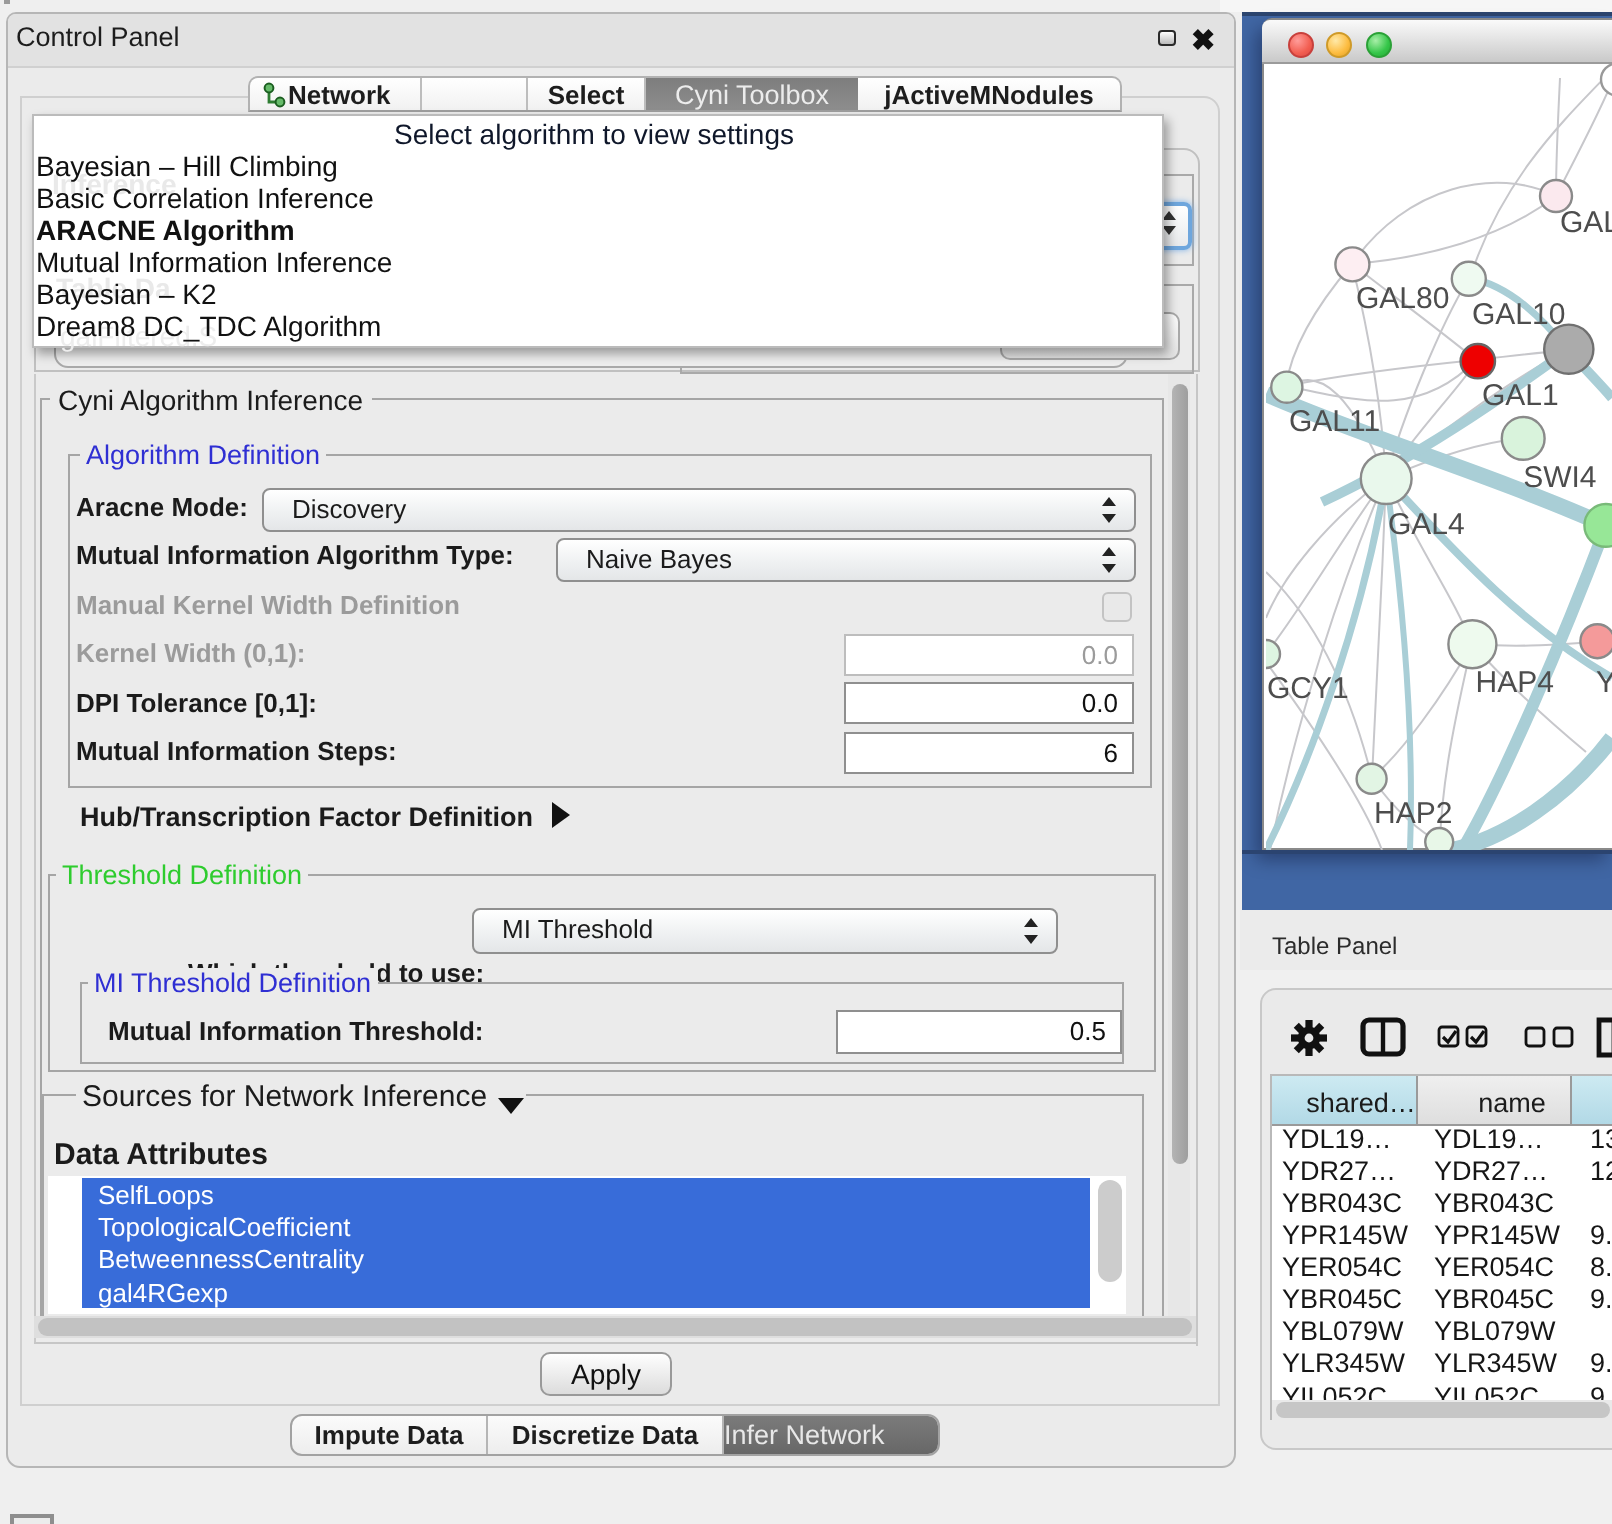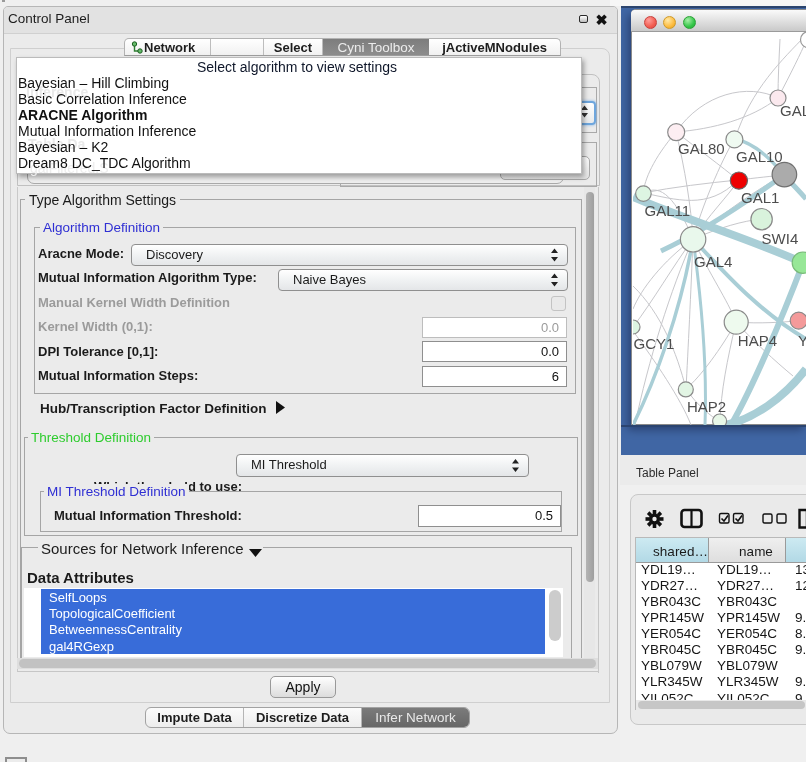--- a/index.html
+++ b/index.html
@@ -58,21 +58,21 @@
   </svg>
 <div class="abs" style="left:340px;top:142px;width:255px;height:43px;border:1px solid #a9a9a9;"></div>
 <div class="abs" style="left:27px;top:152px;width:535px;height:30px;border:1px solid #a9a9a9;border-radius:7px;background:#eeeeee;"></div>
 <div class="abs" style="left:500px;top:156px;width:88px;height:22px;border-radius:5px;
      background:linear-gradient(#fdfdfd,#e2e2e2);border:1px solid #a9a9a9;"></div>
 
 <div class="abs" style="left:17px;top:187px;width:566px;height:471px;background:#ebebeb;"></div>
 
 <div class="abs" style="left:20px;top:199px;width:560px;height:459px;
      border:1px solid #a5a5a5;border-bottom:none;"></div>
-<div class="abs" style="left:25px;top:192px;background:#ebebeb;padding:0 4px;font-size:14px;color:#1b1b1b;">Type Algorithm Settings</div>
+<div class="abs" style="left:25px;top:192px;background:#ebebeb;padding:0 4px;font-size:14px;color:#1b1b1b;">Cyni Algorithm Inference</div>
 
 <div class="gbox" style="left:34px;top:227px;width:540px;height:165px;">
   <div class="gtitle" style="left:5px;color:#2f2fd3;">Algorithm Definition</div>
 </div>
 
 <div class="lbl abs" style="left:38px;top:245.5px;">Aracne Mode:</div>
 <div class="combo" style="left:131px;top:244px;width:435px;height:20px;">
   <span class="ctext">Discovery</span>
   <svg class="arr" viewBox="0 0 9 20">
       <path d="M1 8 L4.5 3.5 L8 8 Z M1 12 L4.5 16.5 L8 12 Z" fill="#222"></path>
@@ -151,21 +151,21 @@
 <div class="abs" style="left:19px;top:659px;width:577px;height:9px;background:#c2c2c2;border-radius:5px;"></div>
 <div class="abs" style="left:17px;top:671px;width:581px;height:1px;background:#c6c6c6;"></div>
 
 <div class="abs" style="left:270px;top:676px;width:66px;height:22px;border:1px solid #999;border-radius:5px;
      background:linear-gradient(#fefefe,#dcdcdc);text-align:center;font-size:14px;color:#111;line-height:21px;box-sizing:border-box;">Apply</div>
 
 <div class="abs" style="left:145px;top:707px;height:21px;display:flex;font-size:13px;font-weight:bold;color:#1d1d1d;
      border:1px solid #a2a2a2;border-radius:6px;overflow:hidden;background:linear-gradient(#fbfbfb,#ededed);box-sizing:border-box;">
   <div style="width:98px;border-right:1px solid #b5b5b5;box-sizing:border-box;padding-top:2px;text-align:center;">Impute Data</div>
   <div style="width:118px;border-right:1px solid #b5b5b5;box-sizing:border-box;padding-top:2px;text-align:center;">Discretize Data</div>
-  <div style="width:107px;box-sizing:border-box;padding-top:2px;text-align:center;background:linear-gradient(#7b7b7b,#676767);color:#e8e8e8;font-weight:normal;font-size:13.5px;">Infer Network</div>
+  <div style="width:107px;box-sizing:border-box;padding-top:2px;background:linear-gradient(#7b7b7b,#676767);color:#e8e8e8;font-weight:normal;font-size:13.5px;">Infer Network</div>
 </div>
 
 <div class="abs" style="left:5px;top:757px;width:18px;height:18px;border:2px solid #8e8e8e;background:#ececec;"></div>
 
 <div class="abs" style="left:621px;top:6px;width:185px;height:449px;background:#4066a4;border-top:2px solid #2c456f;box-sizing:border-box;"></div>
 <div class="abs" style="left:610px;top:0px;width:196px;height:6px;background:#f6f6f6;"></div>
 
 <div class="abs" style="left:631px;top:9px;width:175px;height:416px;background:#ffffff;
      border:1px solid #8a8a8a;border-right:none;border-radius:5px 0 0 0;box-sizing:border-box;
      box-shadow:-3px 5px 9px rgba(0,0,25,0.35);"></div>

